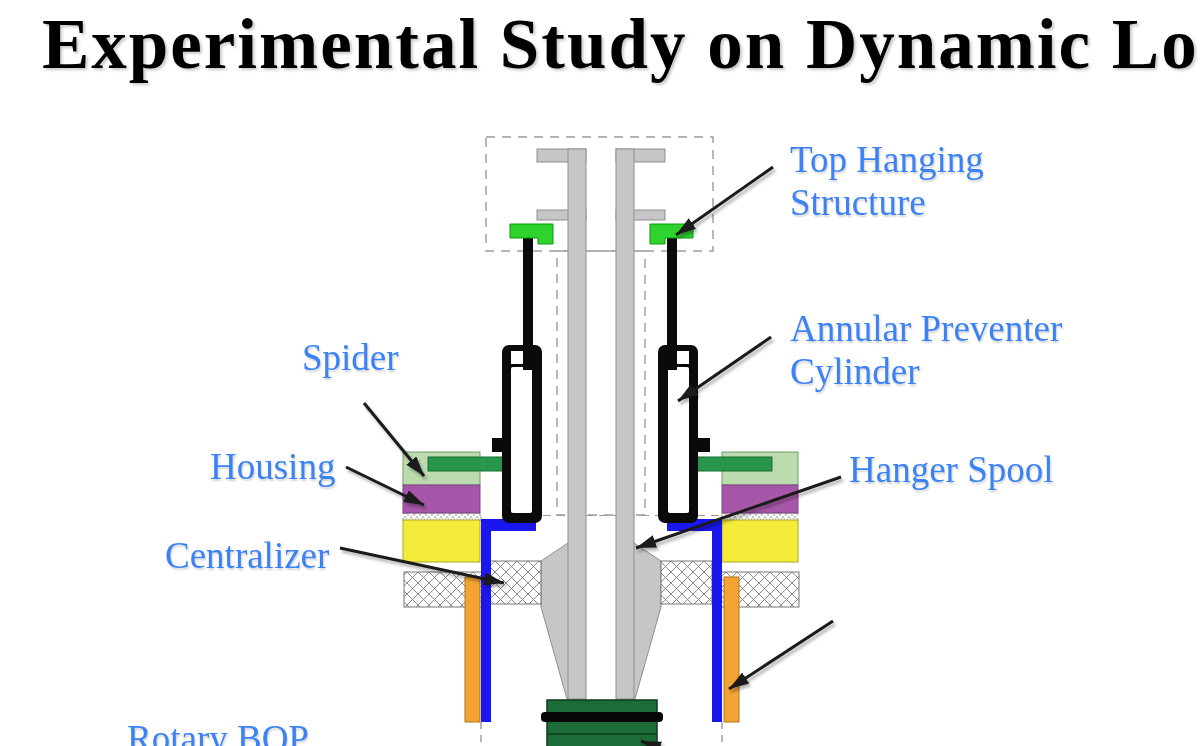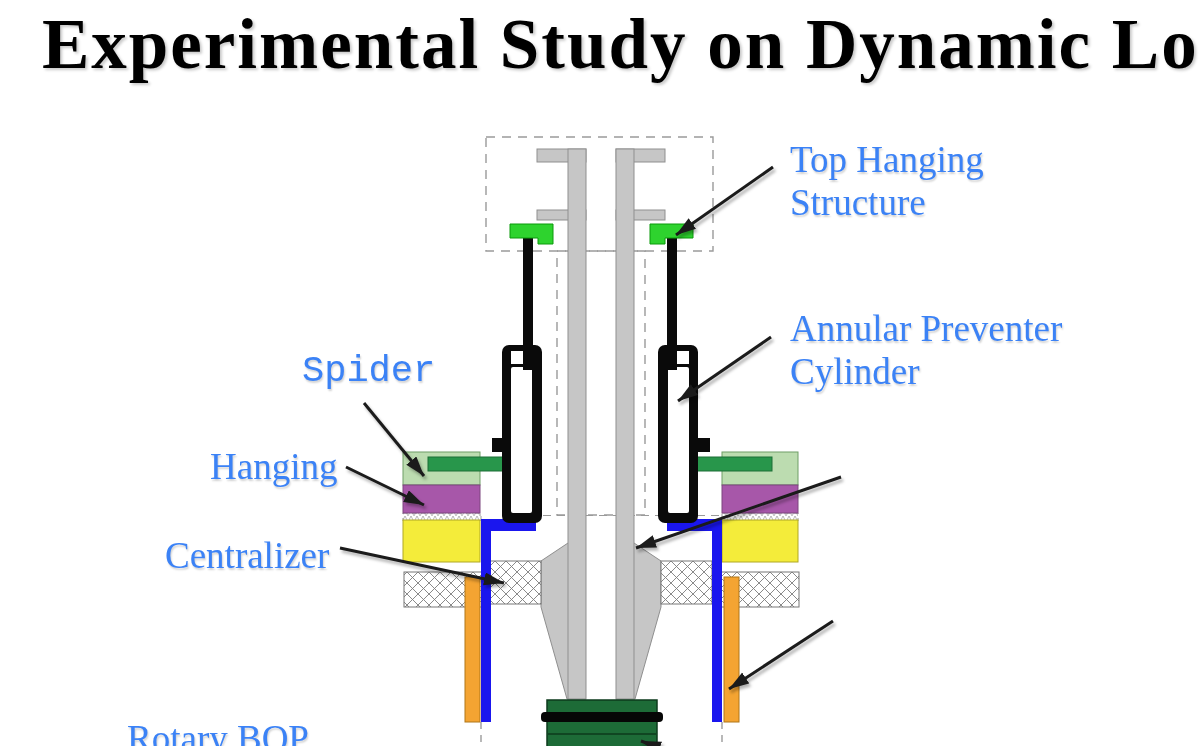--- a/index.html
+++ b/index.html
@@ -113,18 +113,19 @@
     <line x1="702" y1="763" x2="641" y2="741" marker-end="url(#ah)"></line>
   </g>
 </svg>
 
 <h1 class="title">Experimental Study on Dynamic Loa</h1>
 
 <div class="lbl" style="left:790px;top:138px;">Top Hanging
 Structure</div>
 <div class="lbl" style="left:790px;top:307px;">Annular Preventer
 Cylinder</div>
-<div class="lbl" style="left:302px;top:350px;font-family:Liberation Mono, monospace;">Spider</div>
-<div class="lbl" style="left:210px;top:445px;">Hanging</div>
+<div class="lbl" style="left:302px;top:336px;">Spider</div>
+<div class="lbl" style="left:210px;top:445px;">Housing</div>
 <div class="lbl" style="left:165px;top:534px;text-align:right;">Centralizer</div>
+<div class="lbl" style="left:849px;top:448px;">Hanger Spool</div>
 <div class="lbl" style="left:127px;top:717px;">Rotary BOP</div>
 
 </div>
 
 </body></html>

